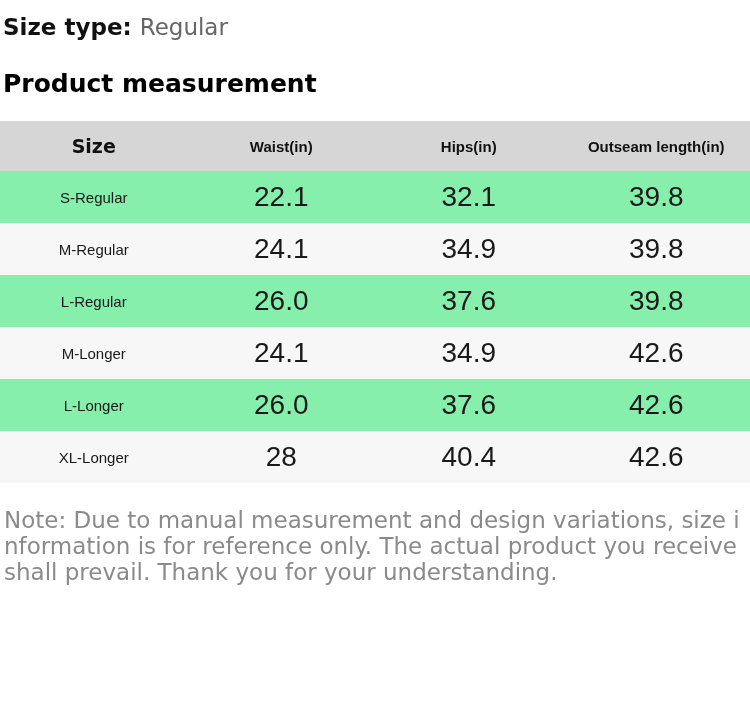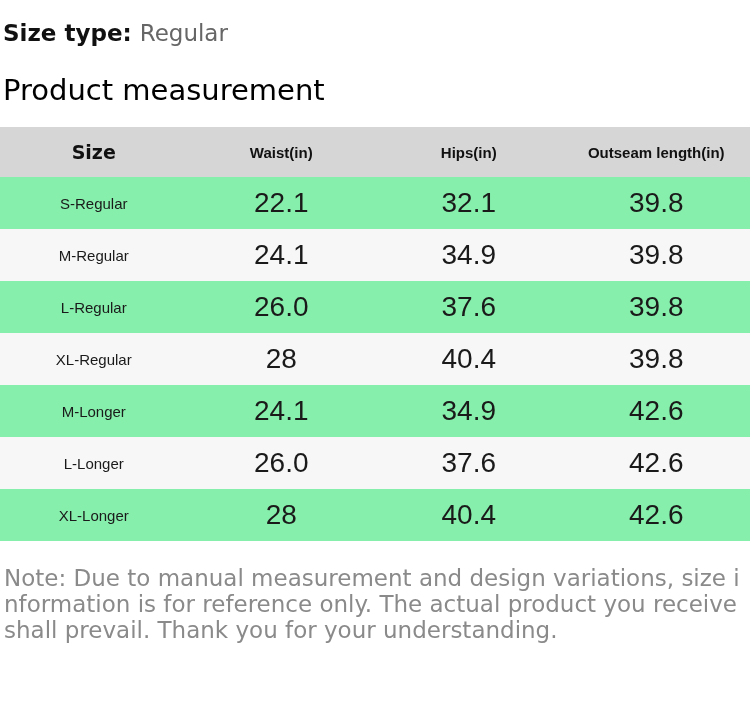--- a/index.html
+++ b/index.html
@@ -11,40 +11,40 @@
     overflow: hidden;
     font-family: "DejaVu Sans", "Liberation Sans", sans-serif;
     color: #111111;
   }
   .page {
     width: 750px;
     box-sizing: border-box;
   }
   
   .size-type-row {
-    padding: 19px 0 0 3px;
+    padding: 13px 0 0 3px;
     font-size: 23px;
     line-height: 29px;
     white-space: nowrap;
   }
   .size-type-label {
     font-weight: bold;
     color: #111111;
   }
   .size-type-value {
     font-weight: normal;
     color: var(--muted-value, #666666);
     margin-left: 8px;
   }
   
   .section-title {
     margin: 27px 0 0 3px;
-    font-size: 29px;
+    font-size: 25px;
     line-height: 30px;
-    font-weight: normal;
+    font-weight: bold;
     color: #000000;
   }
   
   table.measurement {
     width: 750px;
     margin-top: 22px;
     border-collapse: collapse;
     table-layout: fixed;
   }
   table.measurement th,
@@ -131,26 +131,20 @@
         <td class="num-cell">34.9</td>
         <td class="num-cell">39.8</td>
       </tr>
       <tr>
         <td class="size-cell">L-Regular</td>
         <td class="num-cell">26.0</td>
         <td class="num-cell">37.6</td>
         <td class="num-cell">39.8</td>
       </tr>
       <tr>
-        <td class="size-cell">XL-Regular</td>
-        <td class="num-cell">28</td>
-        <td class="num-cell">40.4</td>
-        <td class="num-cell">39.8</td>
-      </tr>
-      <tr>
         <td class="size-cell">M-Longer</td>
         <td class="num-cell">24.1</td>
         <td class="num-cell">34.9</td>
         <td class="num-cell">42.6</td>
       </tr>
       <tr>
         <td class="size-cell">L-Longer</td>
         <td class="num-cell">26.0</td>
         <td class="num-cell">37.6</td>
         <td class="num-cell">42.6</td>

